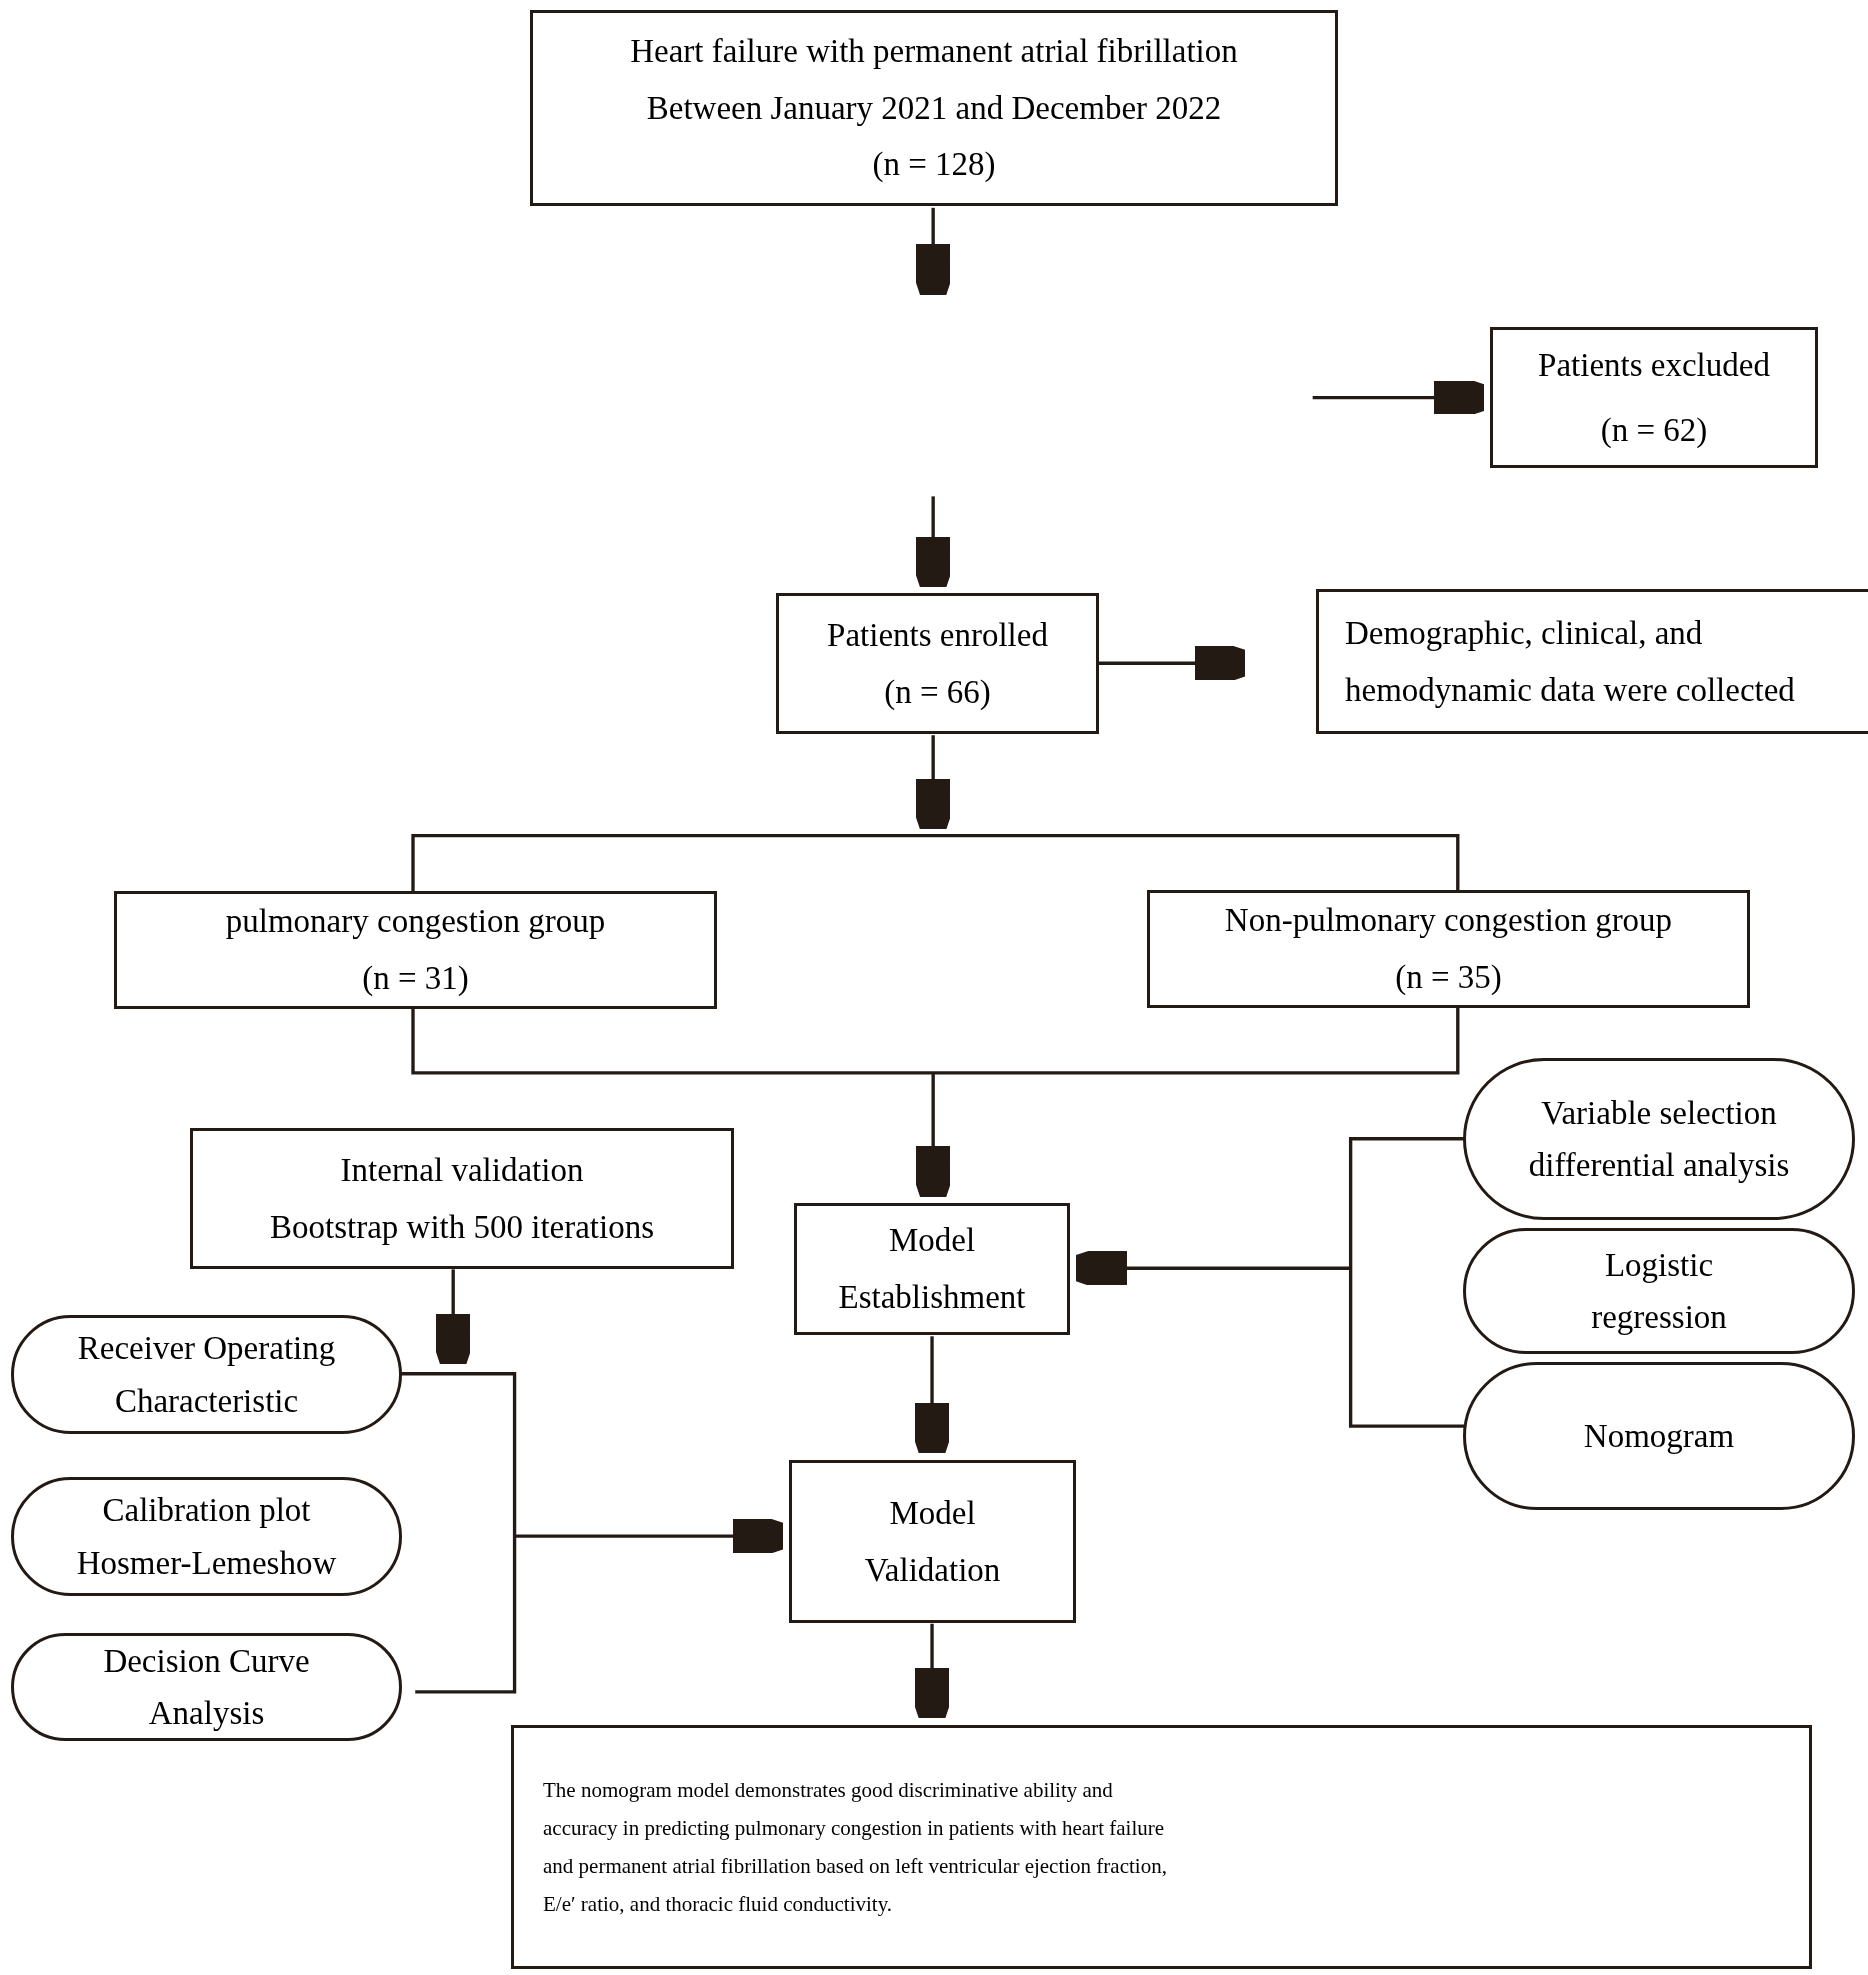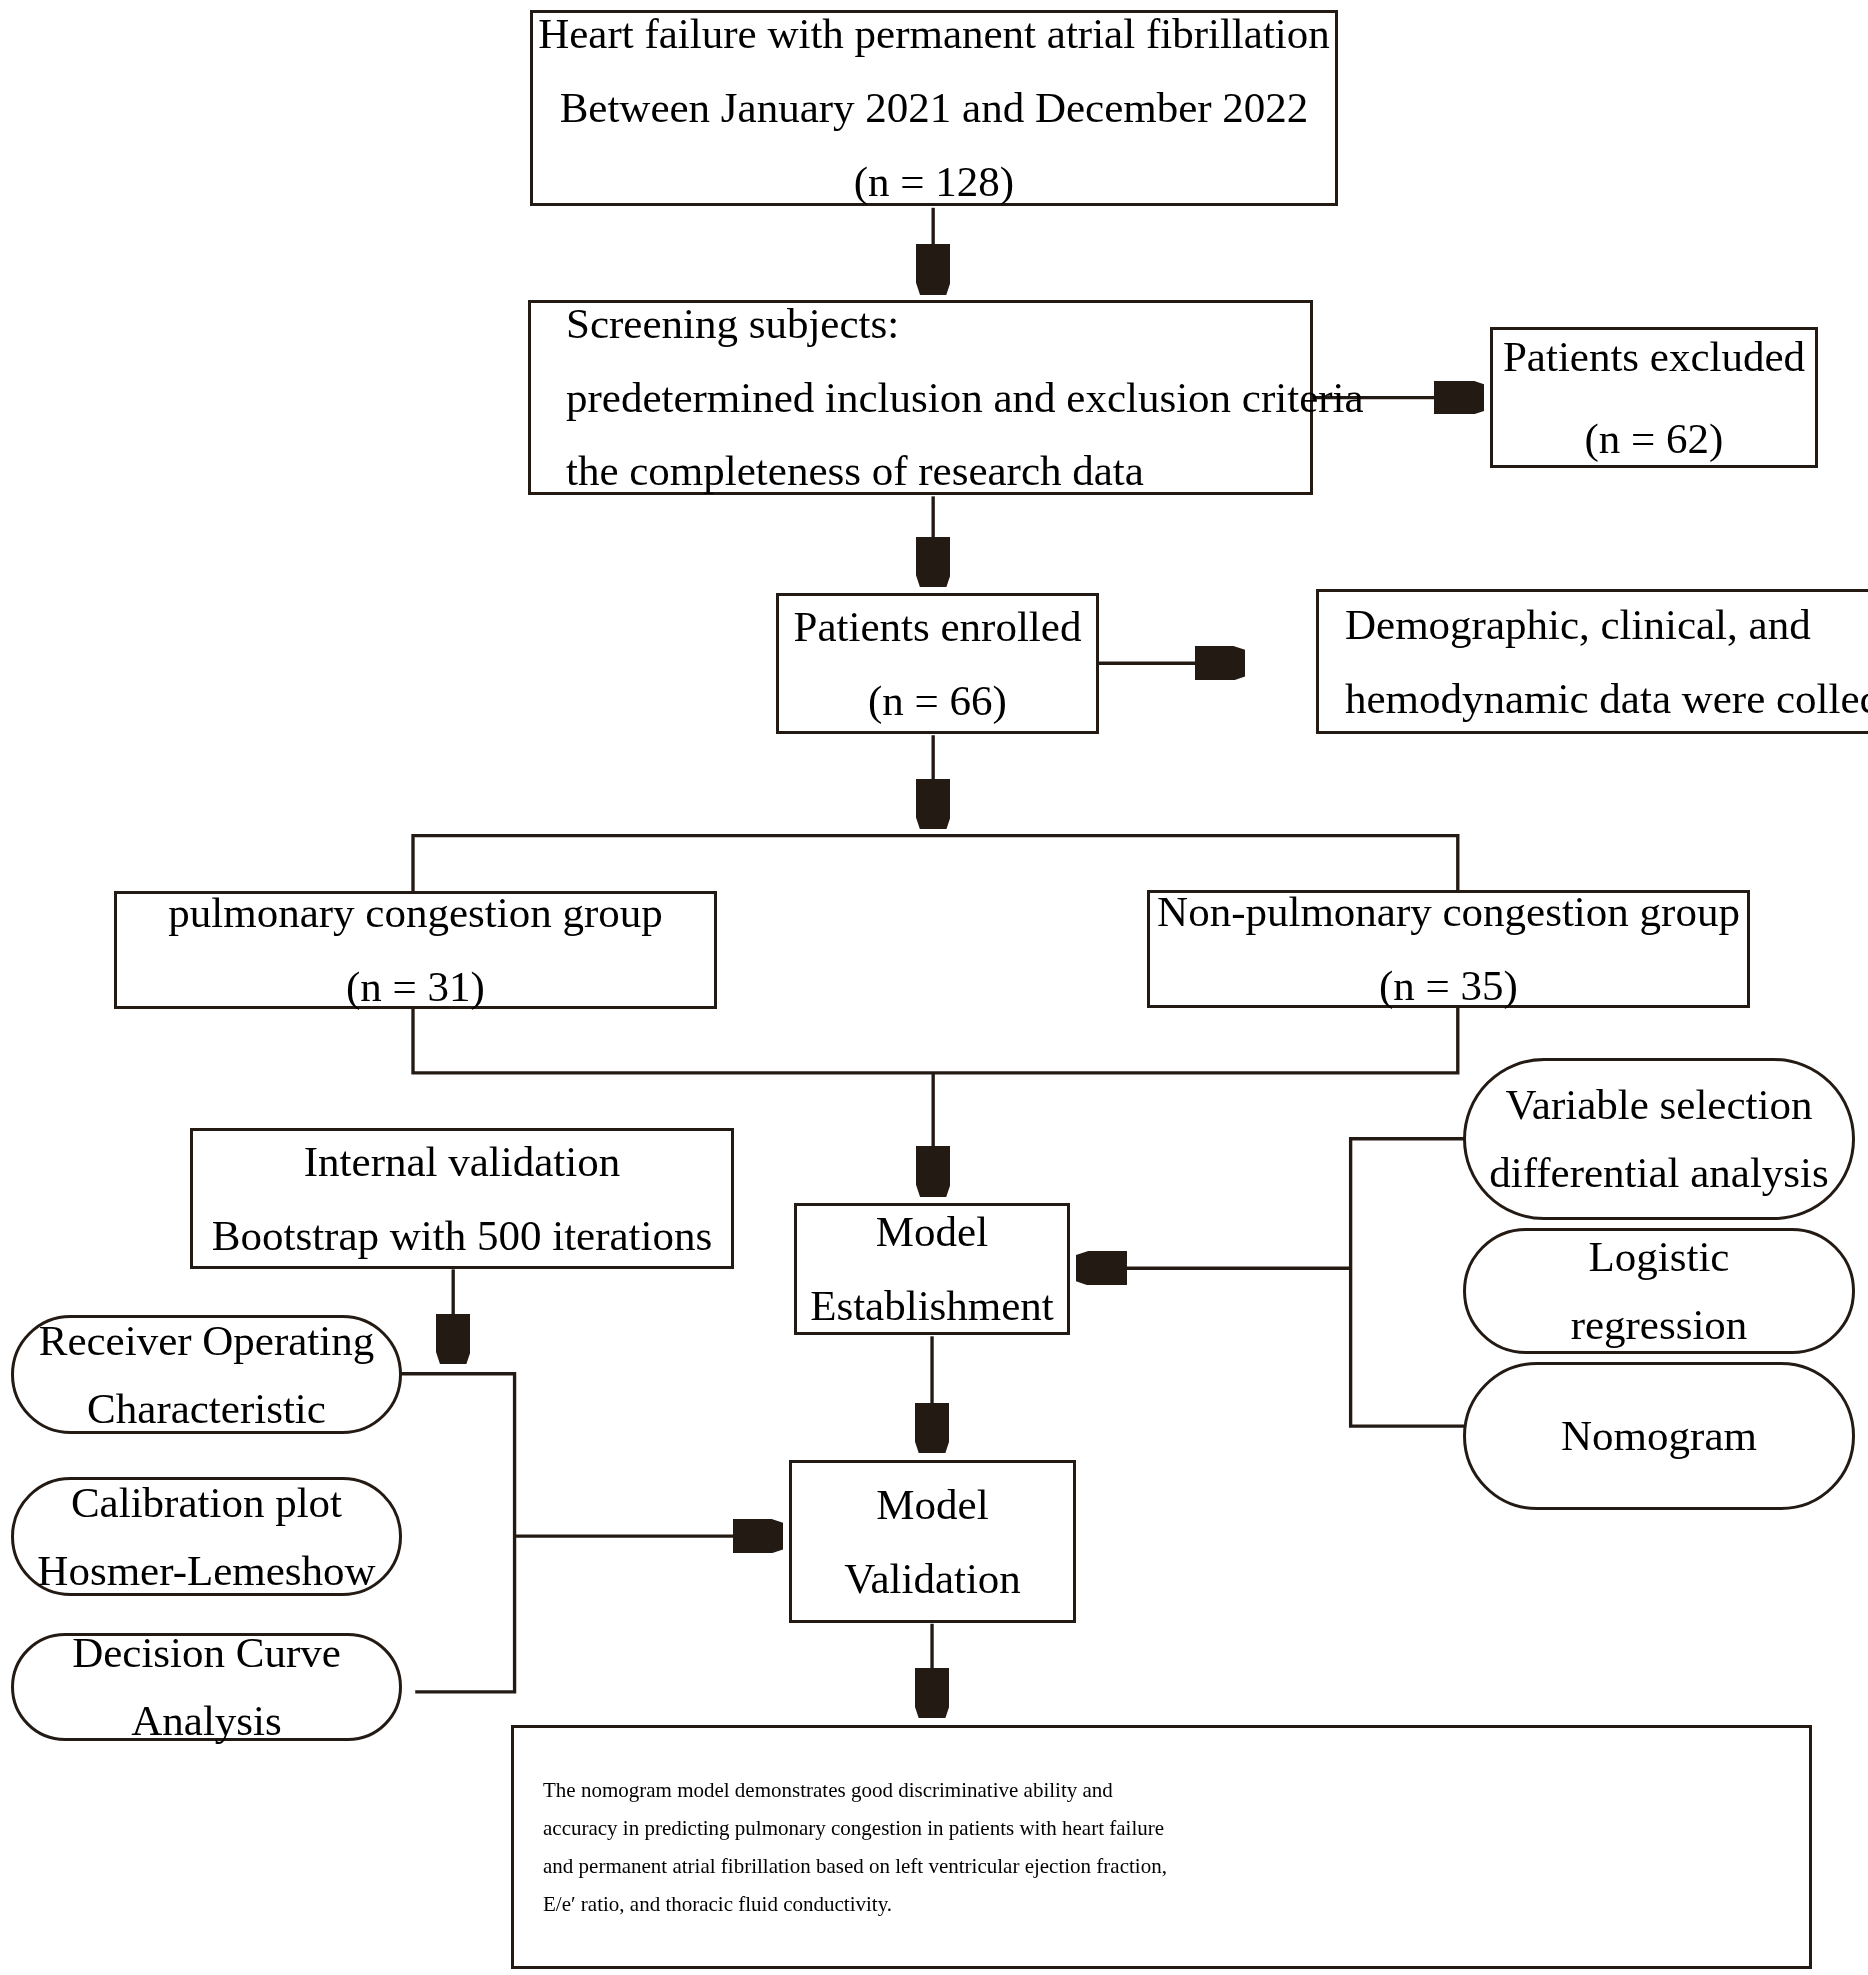--- a/index.html
+++ b/index.html
@@ -30,21 +30,21 @@
   }
   .node {
     position: absolute;
     box-sizing: border-box;
     background: #ffffff;
     border: 3.3px solid #241a14;
     display: flex;
     flex-direction: column;
     justify-content: center;
     align-items: center;
-    font-size: 43px;
+    font-size: 33px;
     line-height: 1.72;
     white-space: nowrap;
     text-align: center;
   }
   .node.stadium {
     border-radius: 558px;
     line-height: 1.58;
   }
   .node.align-left {
     align-items: flex-start;
@@ -84,25 +84,20 @@
     <path d="M1670 2394 V2596" marker-end="url(#ah)"></path>
     <path d="M1670 2909 V3071" marker-end="url(#ah)"></path>
   </svg>
 
   <div class="node rect" id="n-heart" style="left:530px; top:10px; width:808px; height:196px;">
     <span class="ln">Heart failure with permanent atrial fibrillation</span>
     <span class="ln">Between January 2021 and December 2022</span>
     <span class="ln">(n = 128)</span>
   </div>
 
-  <div class="node rect align-left" id="n-screening" style="left:528px; top:300px; width:785px; height:195px;">
-    <span class="ln">Screening subjects:</span>
-    <span class="ln">predetermined inclusion and exclusion criteria</span>
-    <span class="ln">the completeness of research data</span>
-  </div>
 
   <div class="node rect" id="n-excluded" style="left:1490px; top:327px; width:328px; height:141px;gap:8px;">
     <span class="ln">Patients excluded</span>
     <span class="ln">(n = 62)</span>
   </div>
 
   <div class="node rect" id="n-enrolled" style="left:776px; top:593px; width:323px; height:141px;">
     <span class="ln">Patients enrolled</span>
     <span class="ln">(n = 66)</span>
   </div>

